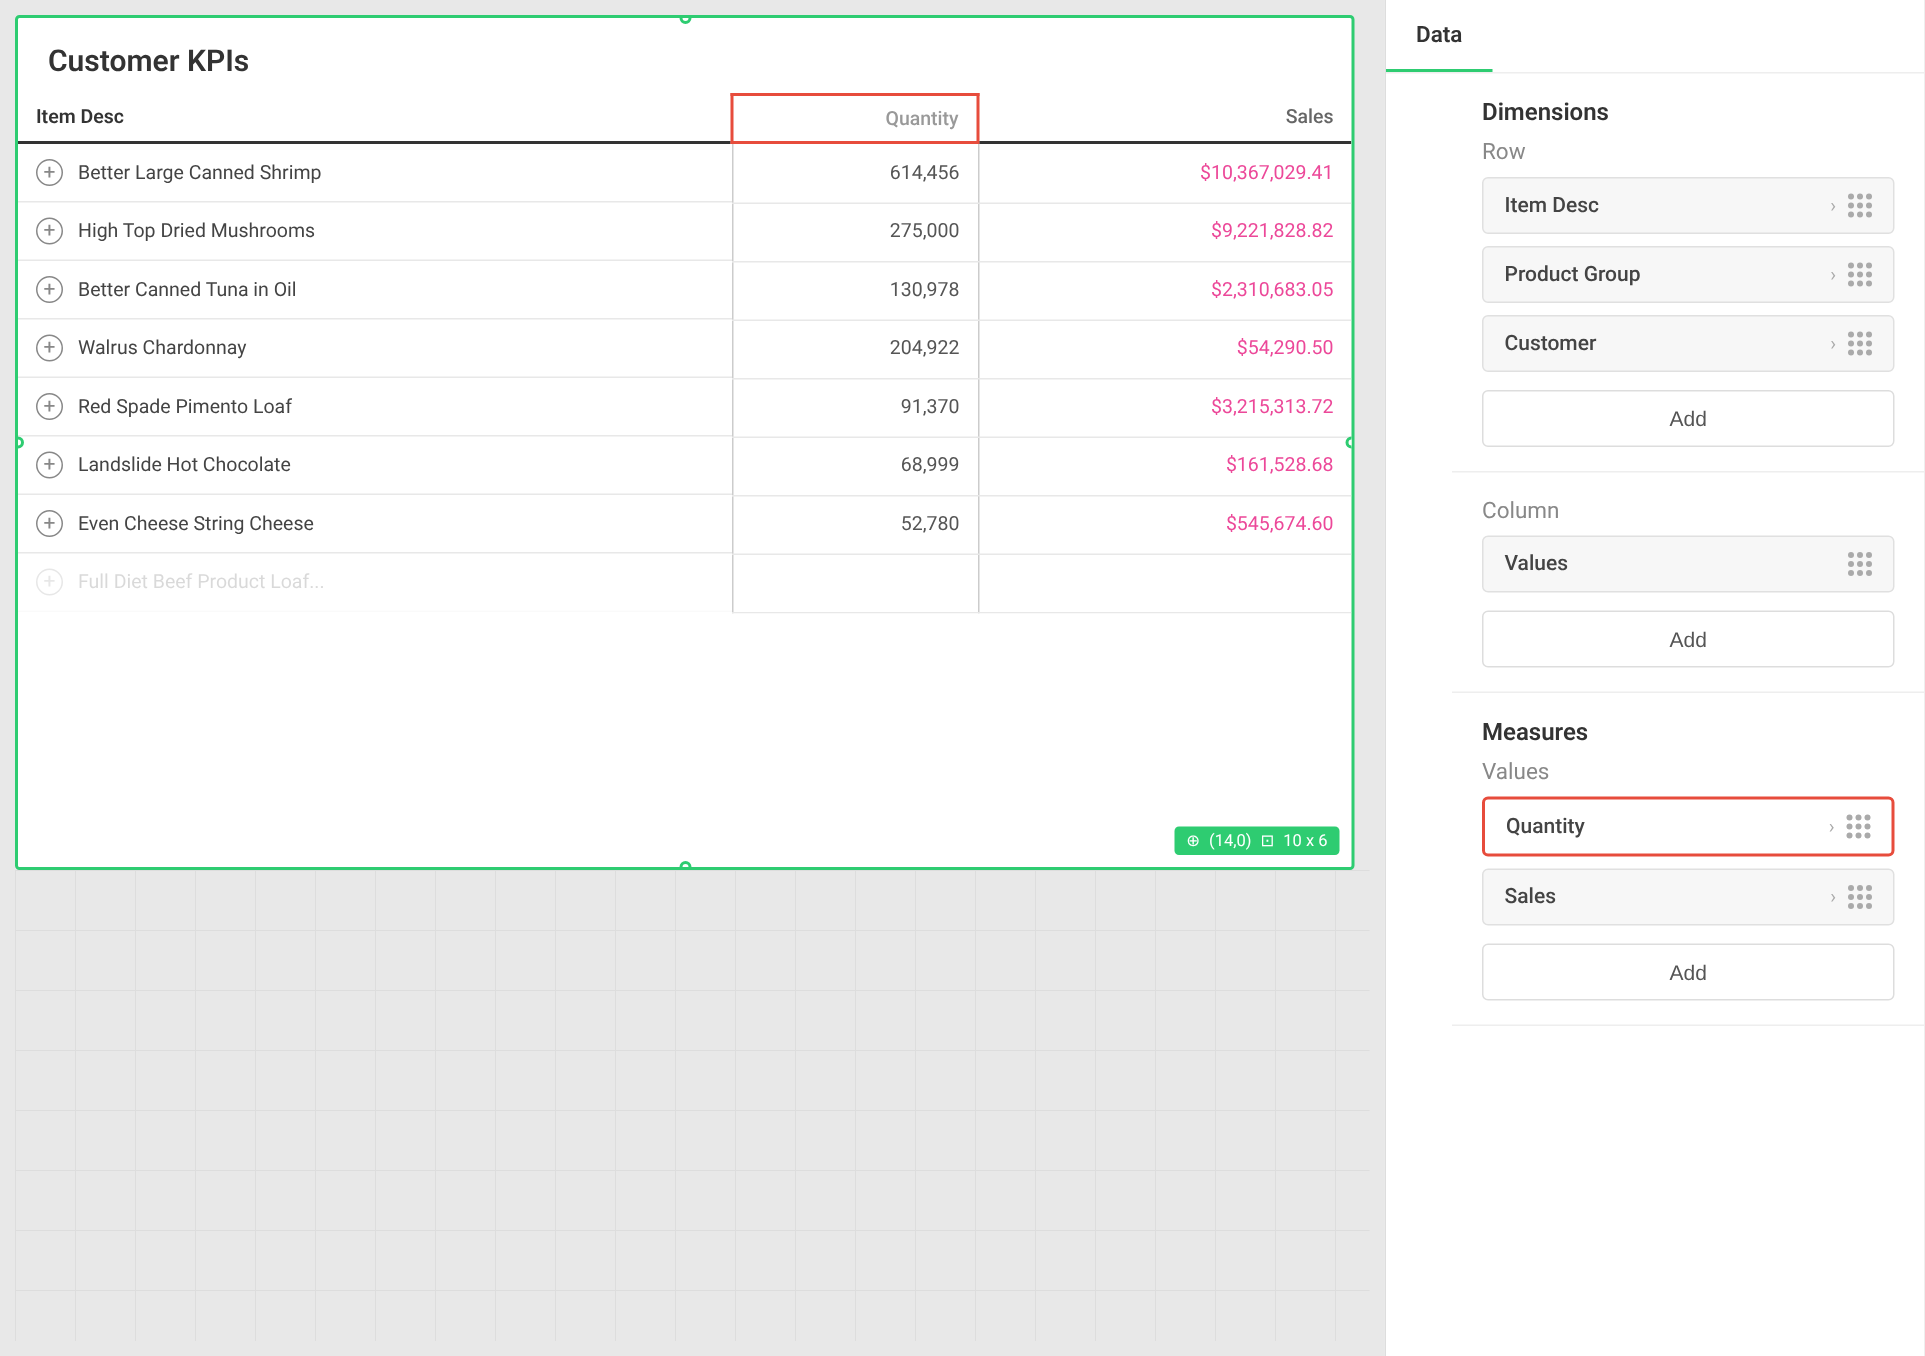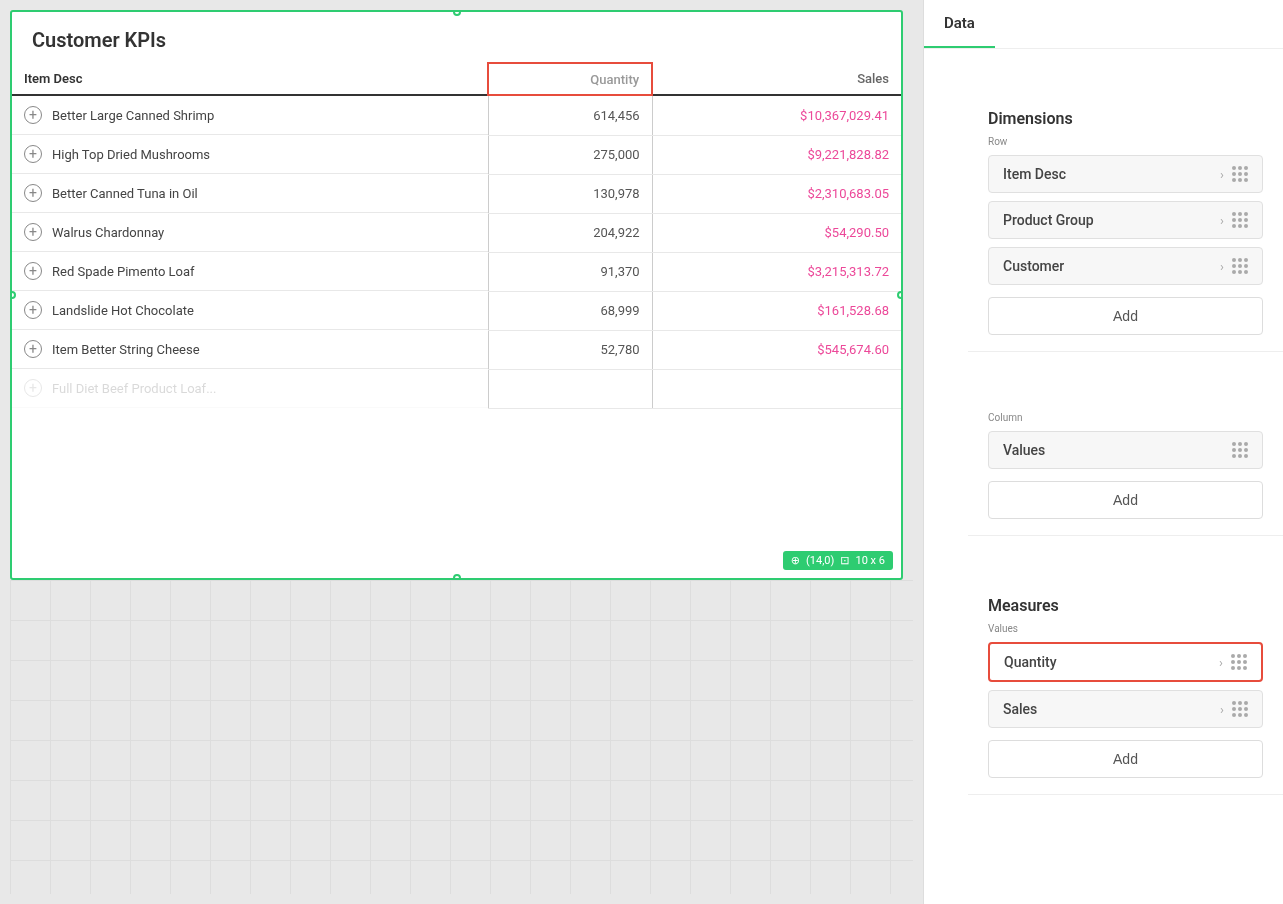--- a/index.html
+++ b/index.html
@@ -156,21 +156,20 @@
     }
 
     
     .sidebar {
       width: 360px;
       background: white;
       border-left: 1px solid #ddd;
       display: flex;
       flex-direction: column;
       overflow-y: auto;
-      gap: 44px;
     }
 
     .sidebar-section {
       padding: 16px 20px;
       border-bottom: 1px solid #eee;
       margin-left: 44px;
     }
 
     .sidebar-tab {
       font-size: 15px;
@@ -182,21 +181,21 @@
     }
 
     .section-title {
       font-size: 16px;
       font-weight: 600;
       color: #333;
       margin-bottom: 8px;
     }
 
     .sub-title {
-      font-size: 10px;
+      font-size: 15px;
       color: #888;
       margin-bottom: 8px;
     }
 
     .dimension-item {
       display: flex;
       align-items: center;
       justify-content: space-between;
       padding: 10px 14px;
       background: #f7f7f7;
@@ -333,21 +332,21 @@
               <td style="display: flex; align-items: center; gap: 10px;">
                 <span class="expand-icon">+</span>
                 <span>Landslide Hot Chocolate</span>
               </td>
               <td class="quantity-cell">68,999</td>
               <td class="sales-cell">$161,528.68</td>
             </tr>
             <tr>
               <td style="display: flex; align-items: center; gap: 10px;">
                 <span class="expand-icon">+</span>
-                <span>Item Better String Cheese</span>
+                <span>Even Cheese String Cheese</span>
               </td>
               <td class="quantity-cell">52,780</td>
               <td class="sales-cell">$545,674.60</td>
             </tr>
             <tr class="partial-row" style="opacity: 0.4;">
               <td style="display: flex; align-items: center; gap: 10px;">
                 <span class="expand-icon">+</span>
                 <span>Full Diet Beef Product Loaf...</span>
               </td>
               <td class="quantity-cell"></td>

